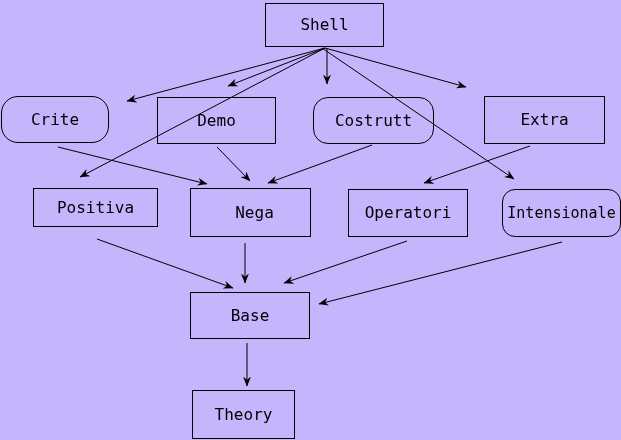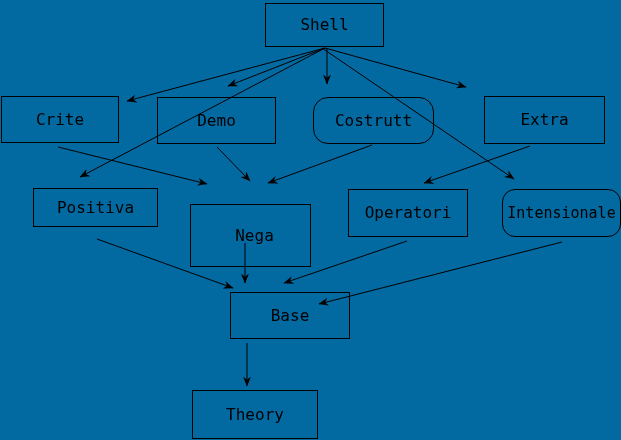--- a/index.html
+++ b/index.html
@@ -1,20 +1,20 @@
 <!DOCTYPE html>
 <html><head>
 <meta charset="utf-8">
 <style>
   html, body { margin: 0; padding: 0; background: #ffffff; }
   .stage {
     position: relative;
     width: 621px;
     height: 440px;
-    background: #0369a1;
+    background: #c4b5fd;
     font-family: "DejaVu Sans Mono", "Liberation Mono", monospace;
     overflow: hidden;
   }
   .edges {
     position: absolute;
     left: 0; top: 0;
     width: 621px; height: 440px;
     z-index: 1;
     pointer-events: none;
   }
@@ -27,30 +27,30 @@
     align-items: center;
     justify-content: center;
     font-size: 16px;
     line-height: 1;
     color: #000000;
     white-space: nowrap;
     z-index: 0;
   }
   
   .n-shell        { left: 265px; top:   3px; width: 119px; height: 44px; }
-  .n-crite        { left:   1px; top:  96px; width: 118px; height: 47px; }
+  .n-crite        { left:   1px; top:  96px; width: 108px; height: 47px; border-radius: 17px; }
   .n-demo         { left: 157px; top:  97px; width: 119px; height: 47px; }
   .n-costrutt     { left: 313px; top:  97px; width: 121px; height: 47px; border-radius: 15px; }
   .n-extra        { left: 484px; top:  96px; width: 121px; height: 48px; }
   .n-positiva     { left:  33px; top: 188px; width: 125px; height: 39px; }
-  .n-nega         { left: 190px; top: 204px; width: 121px; height: 63px; padding-left: 8px; }
+  .n-nega         { left: 190px; top: 188px; width: 121px; height: 49px; padding-left: 8px; }
   .n-operatori    { left: 348px; top: 189px; width: 120px; height: 48px; justify-content: center; }
   .n-intensionale { left: 502px; top: 189px; width: 119px; height: 48px; font-size: 15px; border-radius: 13px; }
-  .n-base         { left: 190px; top: 292px; width: 120px; height: 47px; margin-left: 40px; }
-  .n-theory       { left: 192px; top: 390px; width: 126px; height: 49px; }
+  .n-base         { left: 190px; top: 292px; width: 120px; height: 47px; }
+  .n-theory       { left: 192px; top: 390px; width: 103px; height: 49px; }
 </style>
 </head>
 <body>
 
 <div class="stage">
 
   <svg class="edges" width="621" height="440" viewBox="0 0 621 440" xmlns="http://www.w3.org/2000/svg">
     <defs>
       <marker id="arrow" markerWidth="11" markerHeight="9" refX="9.5" refY="4" orient="auto" markerUnits="userSpaceOnUse">
         <path d="M0,0 L10,4 L0,8 L3.2,4 Z" fill="#000000"></path>

